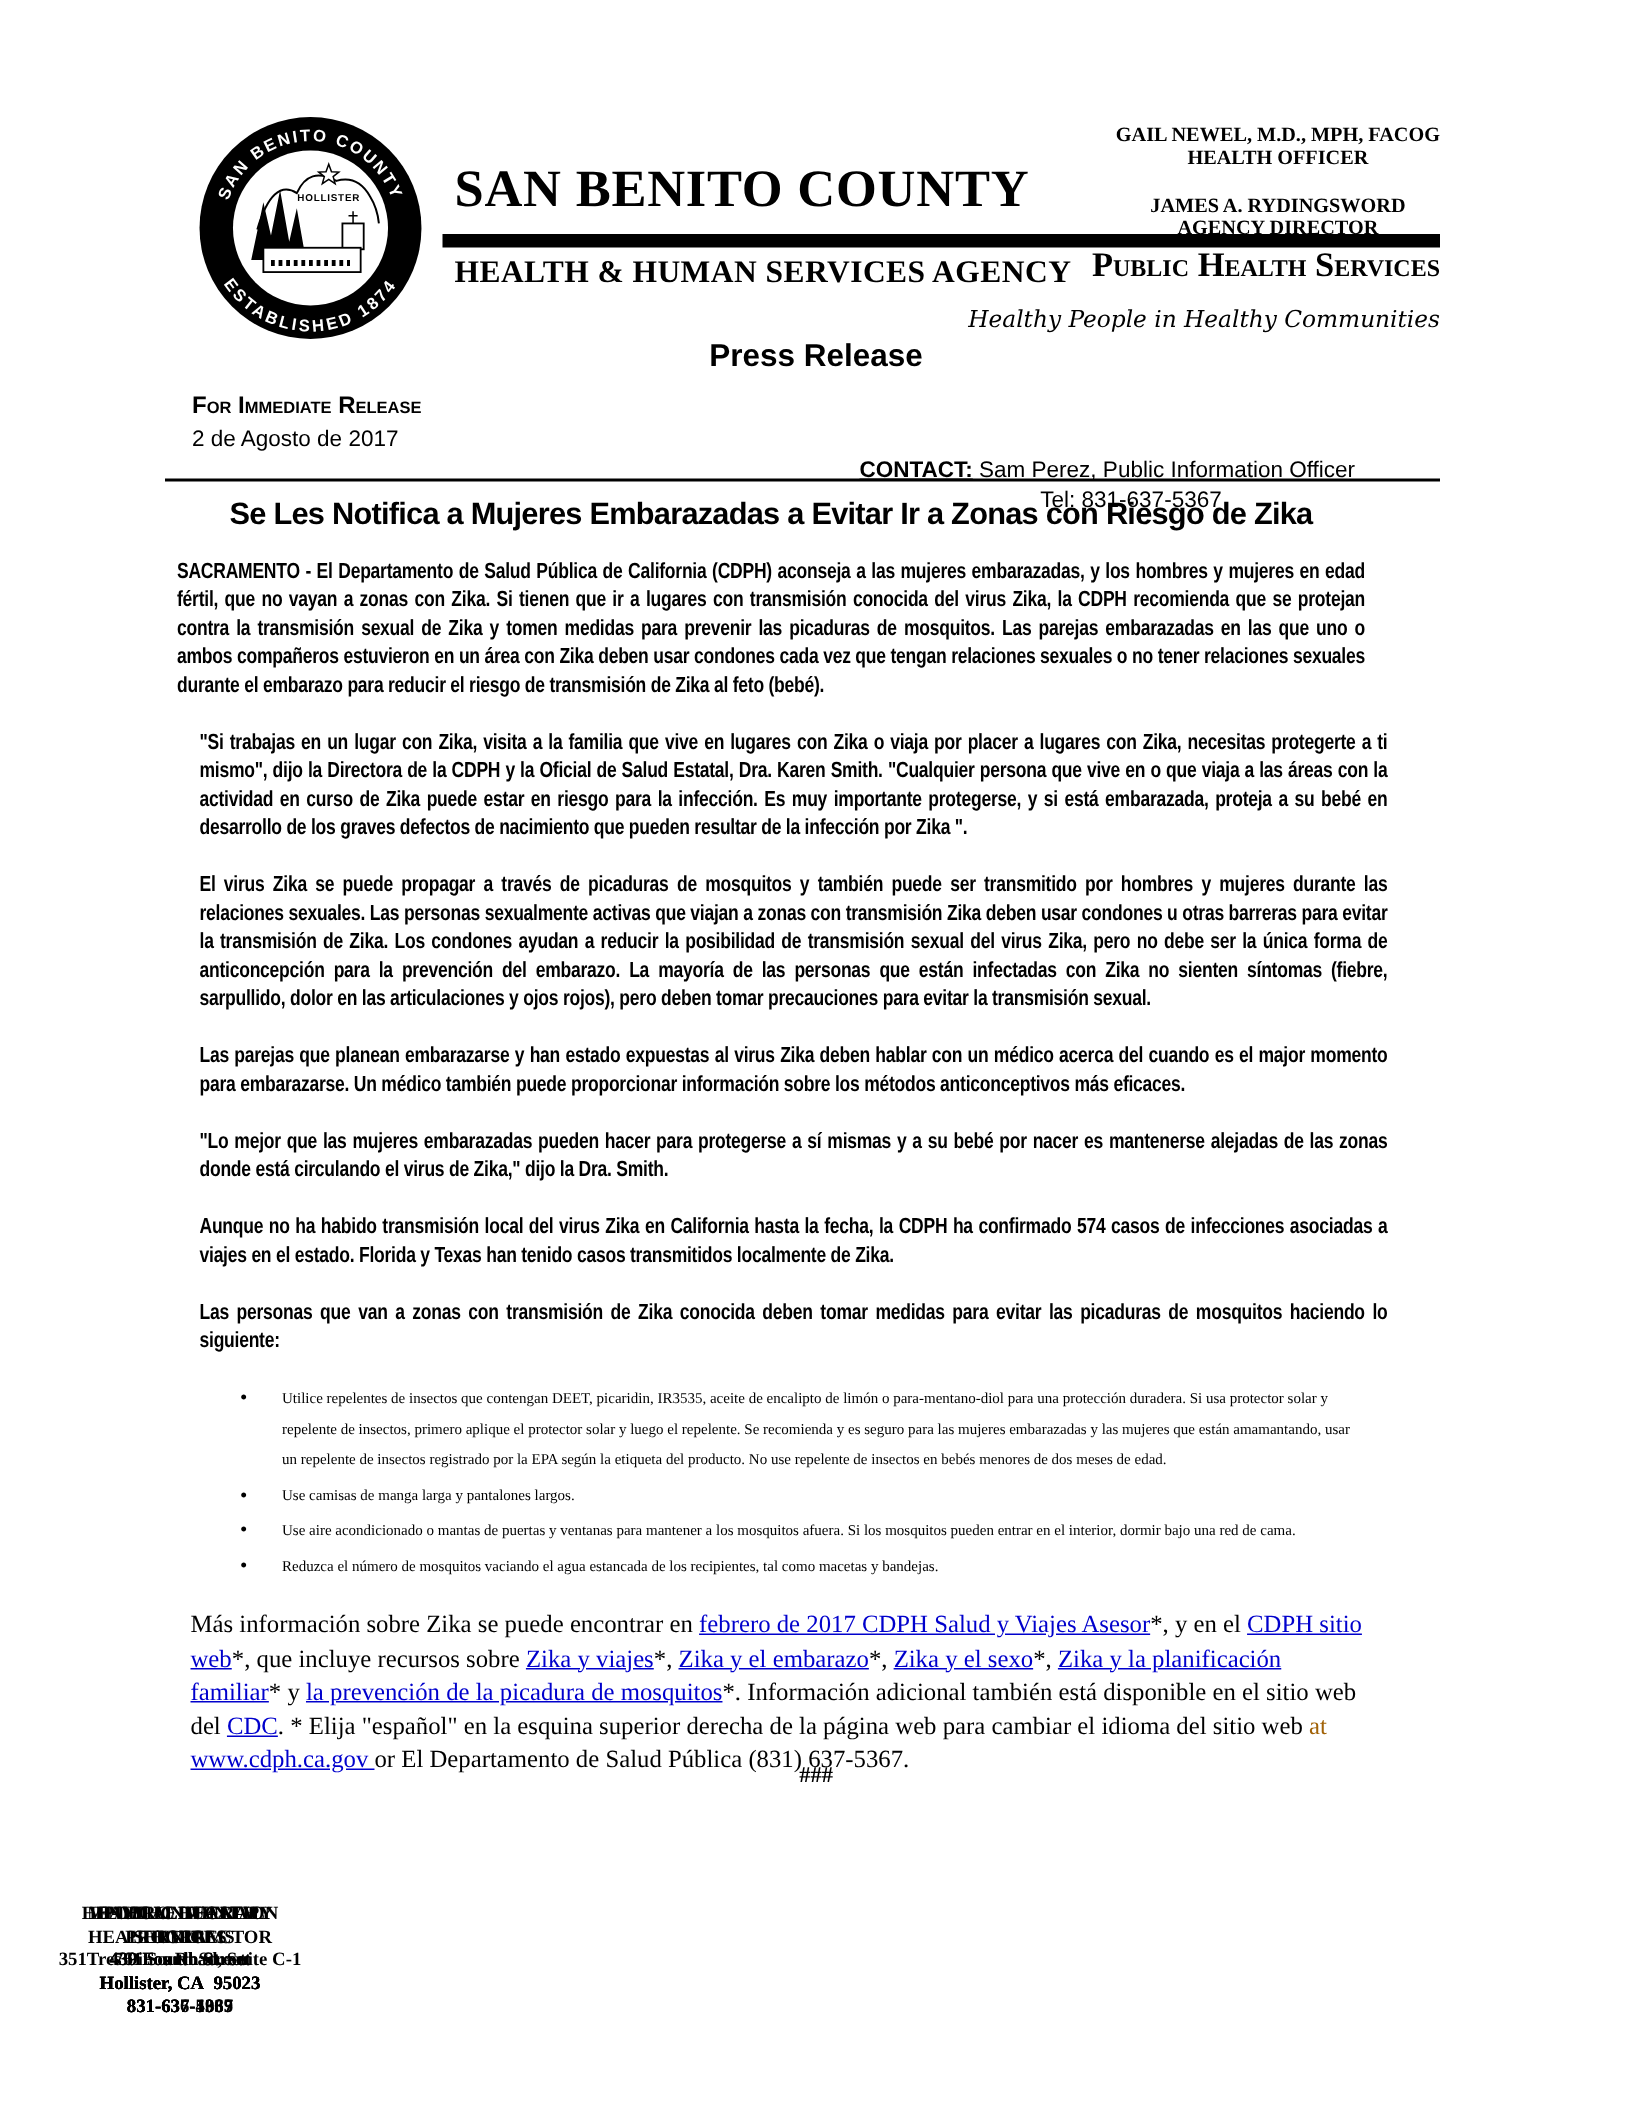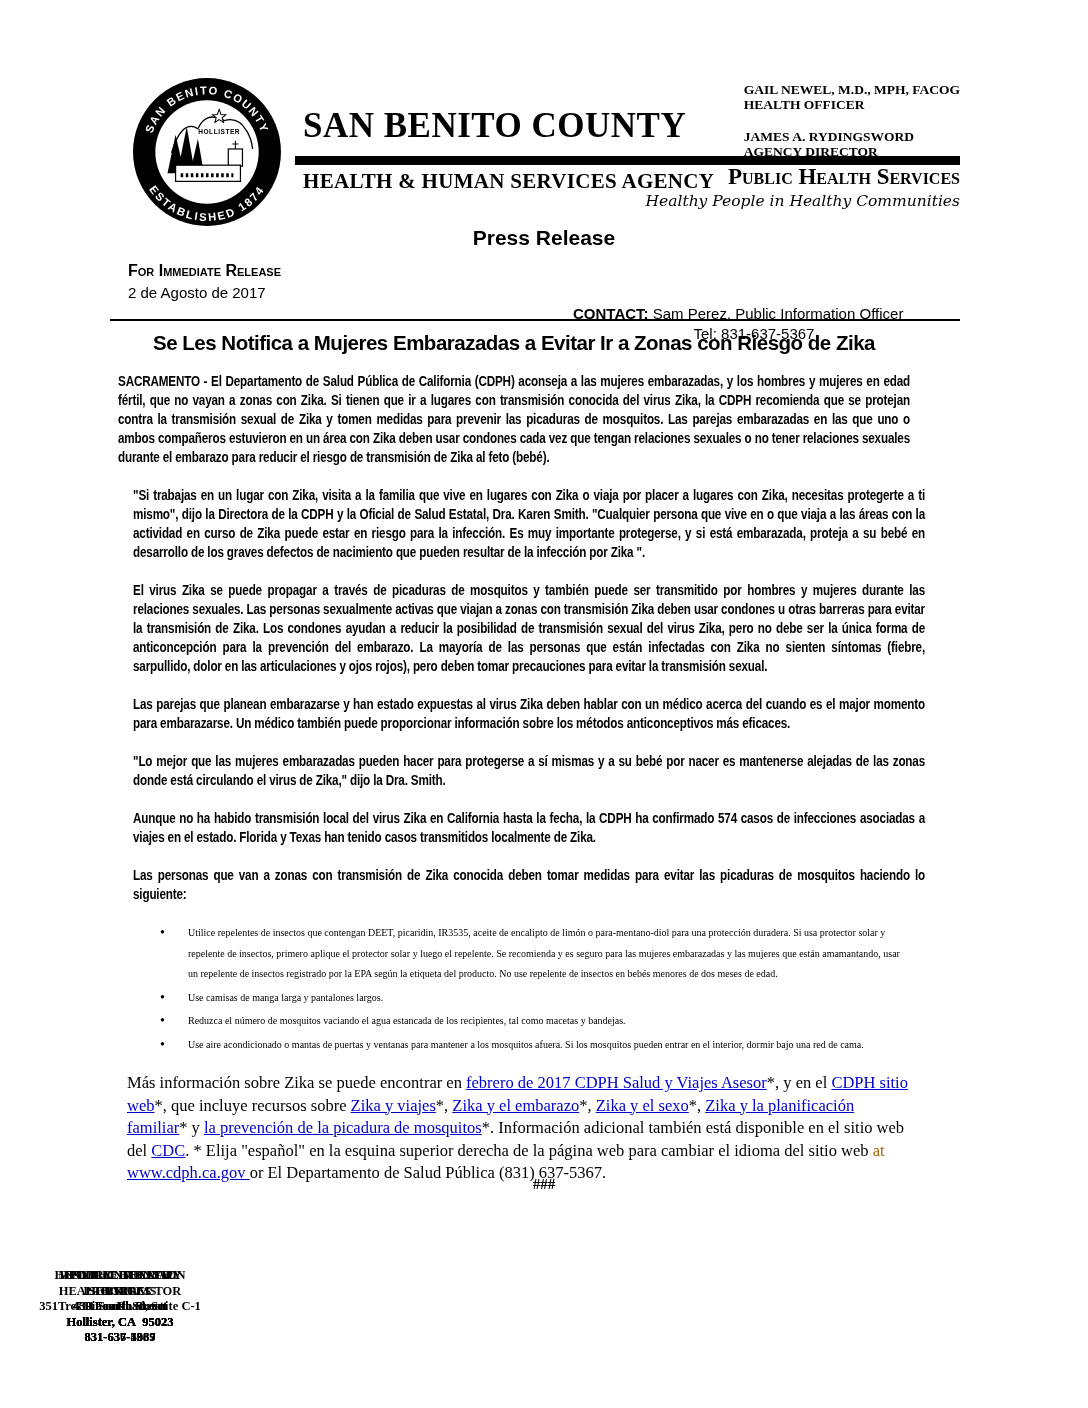--- a/index.html
+++ b/index.html
@@ -6,26 +6,26 @@
   .page{position:relative;width:1088px;height:1408px;background:#fff;color:#000;
         font-family:"Liberation Sans",sans-serif;overflow:hidden;}
 
   
   .seal{position:absolute;left:131px;top:76px;width:152px;height:152px;}
   .county-name{position:absolute;left:303px;top:106px;
     font-family:"Liberation Serif",serif;font-weight:bold;font-size:35px;letter-spacing:.5px;}
   .black-bar{position:absolute;left:295px;top:156px;width:665px;height:9px;background:#000;}
   .agency-name{position:absolute;left:303px;top:169px;
     font-family:"Liberation Serif",serif;font-weight:bold;font-size:21px;letter-spacing:.3px;text-align:right;}
-  .masthead-right{position:absolute;right:128px;top:82px;text-align:left;
+  .masthead-right{position:absolute;right:128px;top:82px;text-align:center;
     font-family:"Liberation Serif",serif;font-weight:bold;font-size:13.5px;line-height:15px;}
   .official+.official{margin-top:17px;}
   .department{position:absolute;right:128px;top:164px;
     font-family:"Liberation Serif",serif;font-weight:bold;font-variant:small-caps;font-size:23px;}
-  .tagline{position:absolute;right:128px;top:192px;
+  .tagline{position:absolute;right:128px;top:204px;
     font-family:"DejaVu Serif",serif;font-style:italic;font-size:15.5px;}
 
   
   .press-release-title{position:absolute;left:0;top:226px;width:100%;text-align:center;
     font-weight:bold;font-size:21px;}
   .release-row{position:absolute;left:128px;top:262px;width:832px;display:flex;
     justify-content:space-between;align-items:flex-start;font-size:15px;}
   .for-release{font-weight:bold;font-variant:small-caps;font-size:16px;}
   .release-date{margin-top:4px;}
   .contact-block{width:362px;margin-right:25px;margin-top:43px;}
@@ -129,22 +129,22 @@
         <p class="body-para indent">"Si trabajas en un lugar con Zika, visita a la familia que vive en lugares con Zika o viaja por placer a lugares con Zika, necesitas protegerte a ti mismo", dijo la Directora de la CDPH y la Oficial de Salud Estatal, Dra. Karen Smith. "Cualquier persona que vive en o que viaja a las áreas con la actividad en curso de Zika puede estar en riesgo para la infección. Es muy importante protegerse, y si está embarazada, proteja a su bebé en desarrollo de los graves defectos de nacimiento que pueden resultar de la infección por Zika ".</p>
         <p class="body-para indent">El virus Zika se puede propagar a través de picaduras de mosquitos y también puede ser transmitido por hombres y mujeres durante las relaciones sexuales. Las personas sexualmente activas que viajan a zonas con transmisión Zika deben usar condones u otras barreras para evitar la transmisión de Zika. Los condones ayudan a reducir la posibilidad de transmisión sexual del virus Zika, pero no debe ser la única forma de anticoncepción para la prevención del embarazo. La mayoría de las personas que están infectadas con Zika no sienten síntomas (fiebre, sarpullido, dolor en las articulaciones y ojos rojos), pero deben tomar precauciones para evitar la transmisión sexual.</p>
         <p class="body-para indent">Las parejas que planean embarazarse y han estado expuestas al virus Zika deben hablar con un médico acerca del cuando es el major momento para embarazarse. Un médico también puede proporcionar información sobre los métodos anticonceptivos más eficaces.</p>
         <p class="body-para indent">"Lo mejor que las mujeres embarazadas pueden hacer para protegerse a sí mismas y a su bebé por nacer es mantenerse alejadas de las zonas donde está circulando el virus de Zika," dijo la Dra. Smith.</p>
         <p class="body-para indent">Aunque no ha habido transmisión local del virus Zika en California hasta la fecha, la CDPH ha confirmado 574 casos de infecciones asociadas a viajes en el estado. Florida y Texas han tenido casos transmitidos localmente de Zika.</p>
         <p class="body-para indent">Las personas que van a zonas con transmisión de Zika conocida deben tomar medidas para evitar las picaduras de mosquitos haciendo lo siguiente:</p>
       </div>
     <ul class="bullets">
         <li>Utilice repelentes de insectos que contengan DEET, picaridin, IR3535, aceite de encalipto de limón o para-mentano-diol para una protección duradera. Si usa protector solar y repelente de insectos, primero aplique el protector solar y luego el repelente. Se recomienda y es seguro para las mujeres embarazadas y las mujeres que están amamantando, usar un repelente de insectos registrado por la EPA según la etiqueta del producto. No use repelente de insectos en bebés menores de dos meses de edad.</li>
         <li>Use camisas de manga larga y pantalones largos.</li>
+        <li>Use aire acondicionado o mantas de puertas y ventanas para mantener a los mosquitos afuera. Si los mosquitos pueden entrar en el interior, dormir bajo una red de cama.</li>
         <li>Reduzca el número de mosquitos vaciando el agua estancada de los recipientes, tal como macetas y bandejas.</li>
-        <li>Use aire acondicionado o mantas de puertas y ventanas para mantener a los mosquitos afuera. Si los mosquitos pueden entrar en el interior, dormir bajo una red de cama.</li>
       </ul>
     <p class="more-info"><span>Más información sobre Zika se puede encontrar en </span><a class="link">febrero de 2017 CDPH Salud y Viajes Asesor</a><span>*, y en el </span><a class="link">CDPH sitio web</a><span>*, que incluye recursos sobre </span><a class="link">Zika y viajes</a><span>*, </span><a class="link">Zika y el embarazo</a><span>*, </span><a class="link">Zika y el sexo</a><span>*, </span><a class="link">Zika y la planificación familiar</a><span>* y </span><a class="link">la prevención de la picadura de mosquitos</a><span>*. Información adicional también está disponible en el sitio web del </span><a class="link">CDC</a><span>. * Elija "español" en la esquina superior derecha de la página web para cambiar el idioma del sitio web </span><span class="gray">at</span><span> </span><a class="link">www.cdph.ca.gov </a><span>or El Departamento de Salud Pública (831) 637-5367.</span></p>
   </div>
 
   <div class="end-mark">###</div>
 
 <div class="office">
       <div class="office-line">PUBLIC HEALTH</div>
       <div class="office-line">SERVICES</div>
       <div class="office-line">439 Fourth Street</div>

